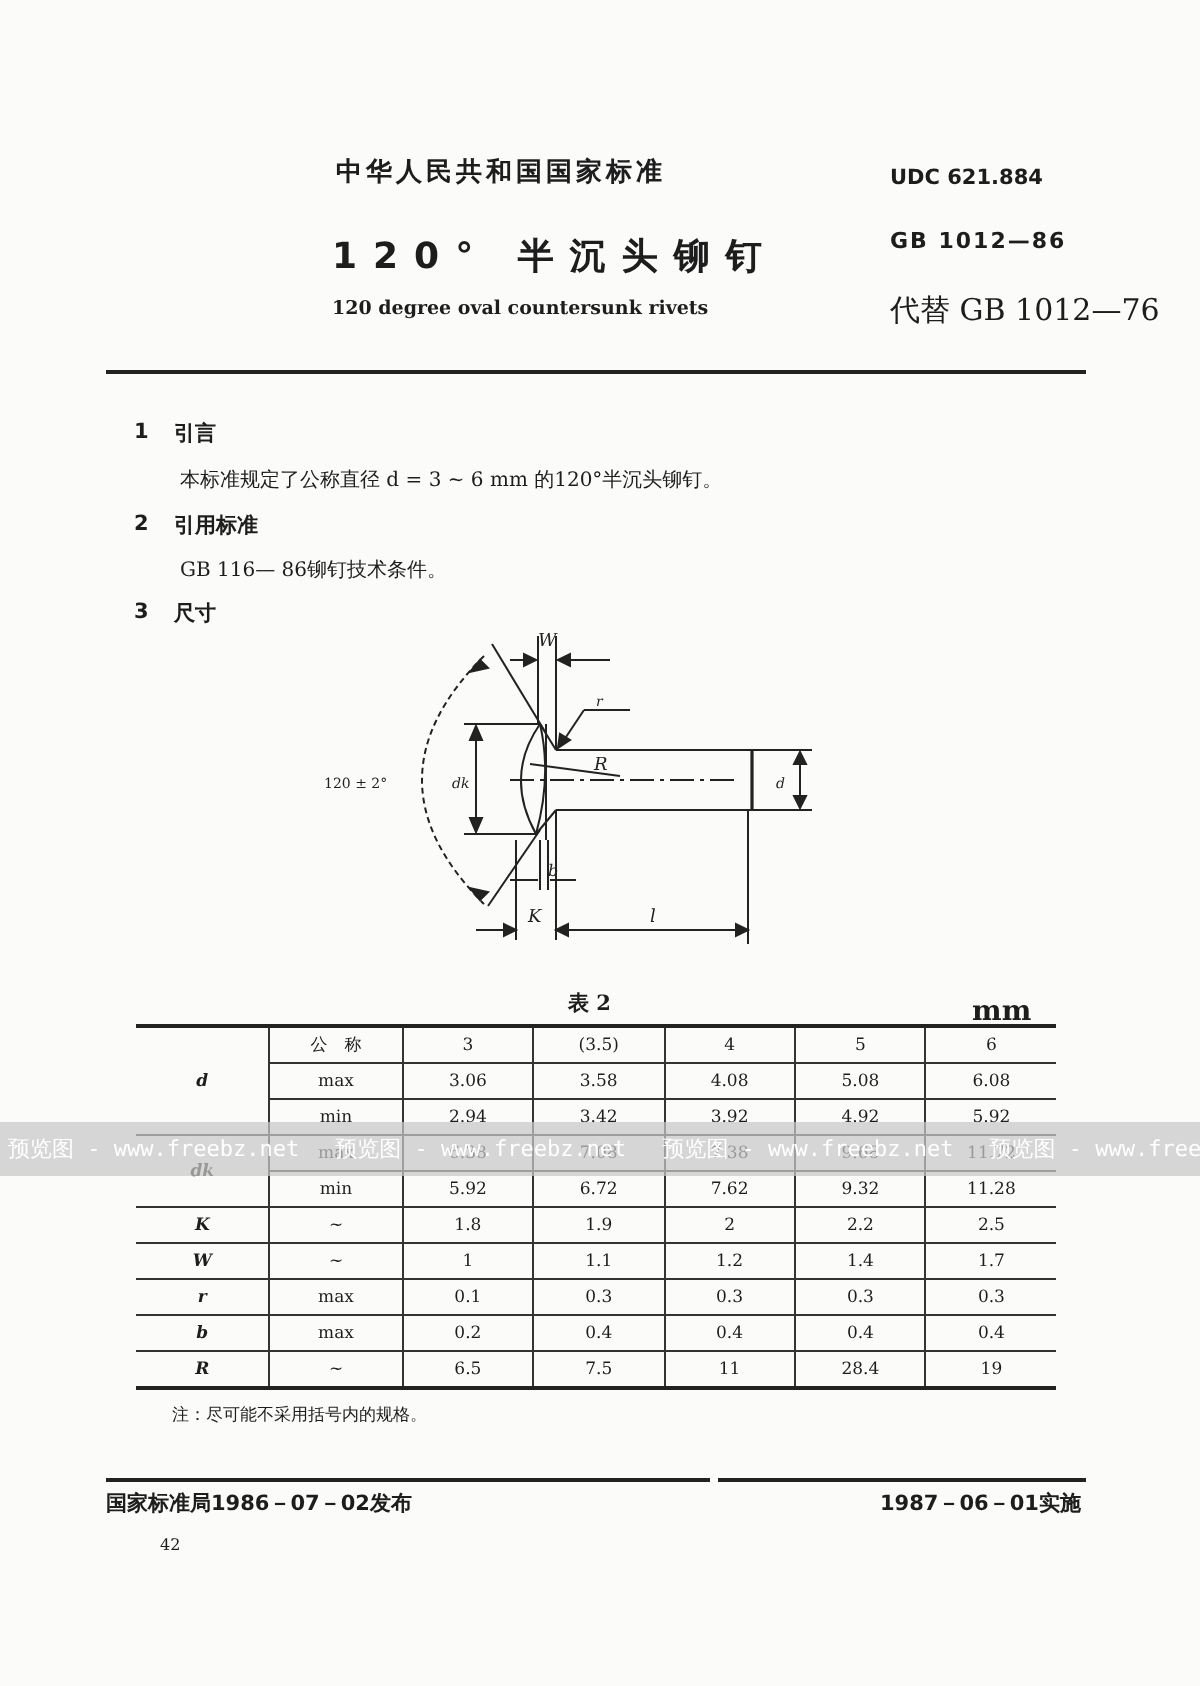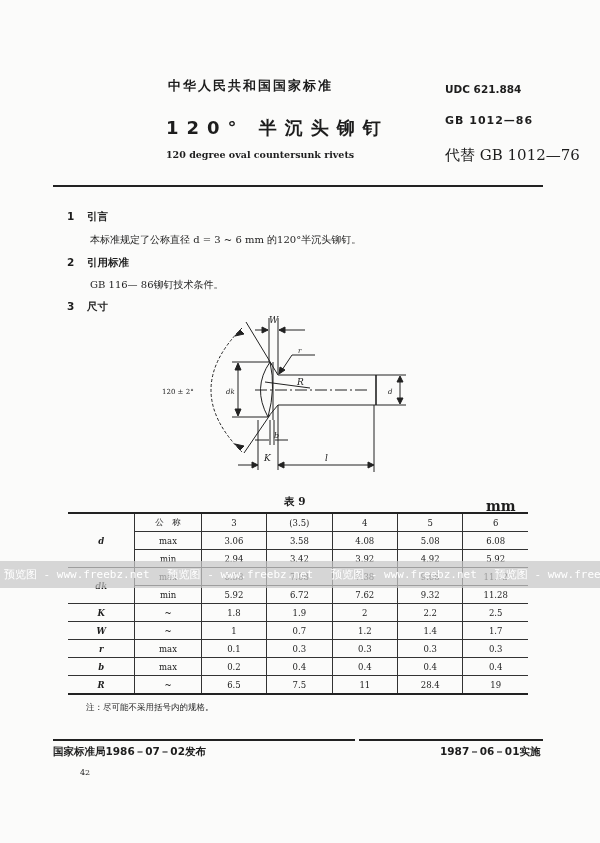--- a/index.html
+++ b/index.html
@@ -149,21 +149,21 @@
     <text x="138" y="43" font-size="7">r</text>
     <text x="137" y="75">R</text>
     <text x="66" y="84" font-size="7">dk</text>
     <text x="228" y="84" font-size="7">d</text>
     <text x="114" y="128" font-size="8">b</text>
     <text x="104" y="151">K</text>
     <text x="165" y="151">l</text>
   </g>
 </svg>
 
-<div class="abs" id="table-caption">表 9</div>
+<div class="abs" id="table-caption">表 2</div>
 <div class="abs" id="table-unit">mm</div>
 
 <table id="spec-table">
   <tbody>
       <tr>
     <td class="first" rowspan="3">d</td>
     <td class="sub">公　称</td>
     <td class="val">3</td>
     <td class="val">(3.5)</td>
     <td class="val">4</td>
@@ -209,21 +209,21 @@
     <td>1.8</td>
     <td>1.9</td>
     <td>2</td>
     <td>2.2</td>
     <td>2.5</td>
   </tr>
   <tr>
     <td class="first">W</td>
     <td class="sub">~</td>
     <td>1</td>
-    <td>0.7</td>
+    <td>1.1</td>
     <td>1.2</td>
     <td>1.4</td>
     <td>1.7</td>
   </tr>
   <tr>
     <td class="first">r</td>
     <td class="sub">max</td>
     <td>0.1</td>
     <td>0.3</td>
     <td>0.3</td>

